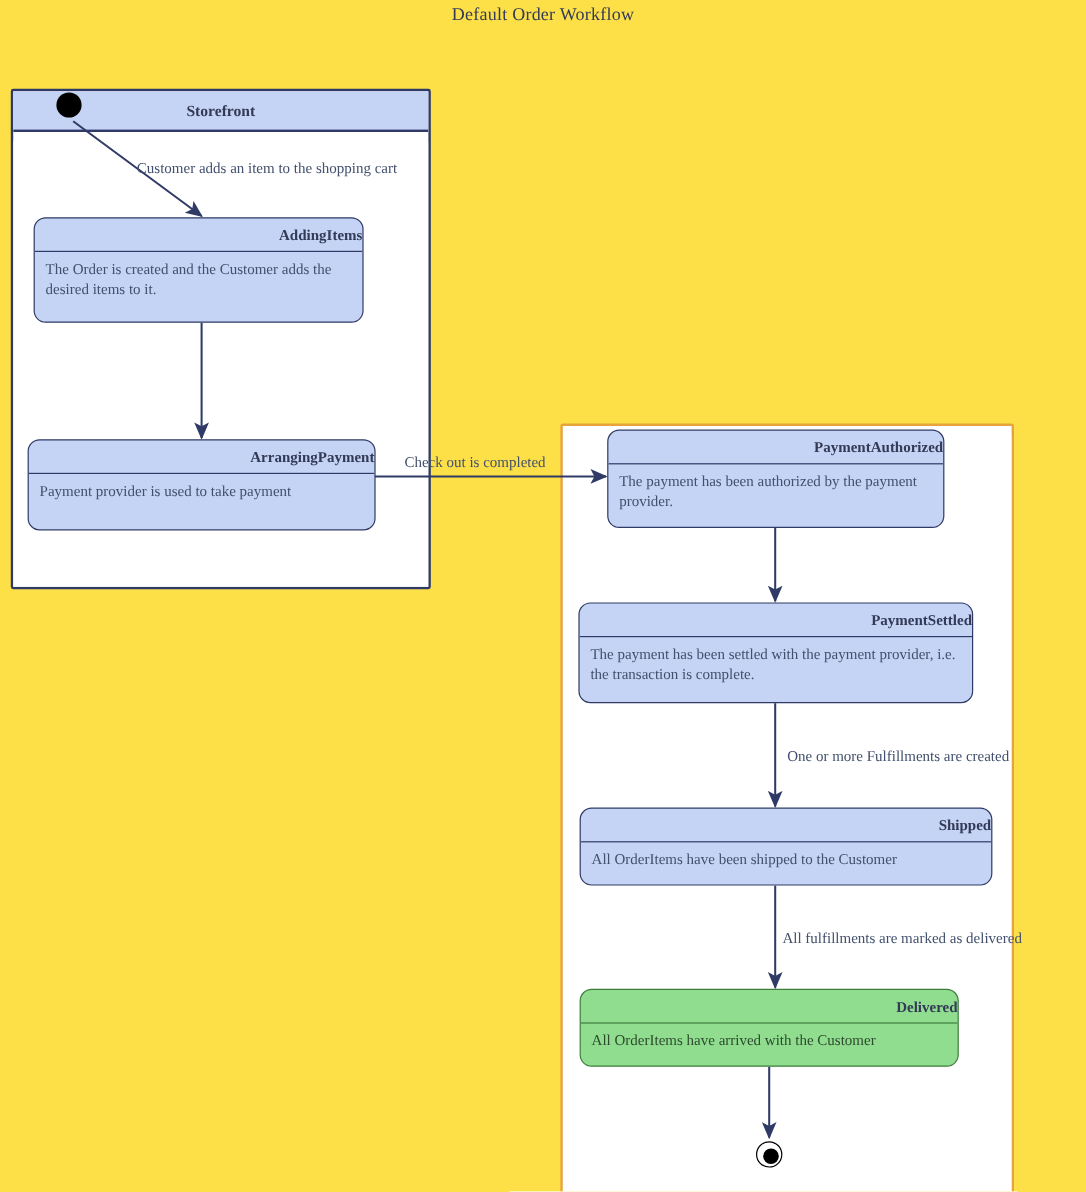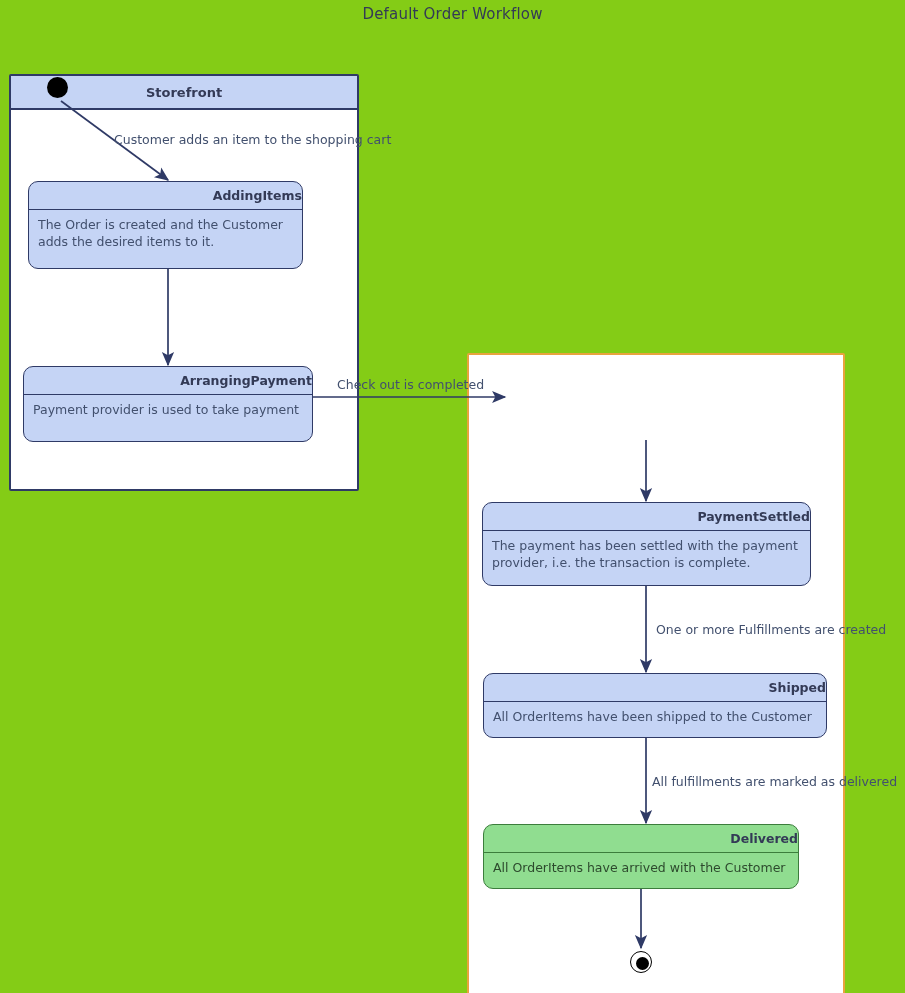--- a/index.html
+++ b/index.html
@@ -7,22 +7,23 @@
     padding: 0;
     background: #ffffff;
   }
   body {
     font-family: "DejaVu Sans", "Liberation Sans", sans-serif;
   }
   #canvas {
     position: relative;
     width: 905px;
     height: 993px;
-    background: #84cc16;
+    background: #fde047;
     overflow: hidden;
+    font-family: Liberation Serif, serif;
   }
   #diagram-svg {
     position: absolute;
     left: 0; top: 0;
     width: 905px;
     height: 993px;
   }
   .abs { position: absolute; }
 
   
@@ -184,20 +185,24 @@
   <div class="abs state state-blue" style="left:28px; top:181px; width:275px; height:88px;">
     <div class="state-title">AddingItems</div>
     <div class="state-desc">The Order is created and the Customer adds the desired items to it.</div>
   </div>
 
   <div class="abs state state-blue" style="left:23px; top:366px; width:290px; height:76px;">
     <div class="state-title">ArrangingPayment</div>
     <div class="state-desc">Payment provider is used to take payment</div>
   </div>
 
+  <div class="abs state state-blue" style="left:506px; top:358px; width:281px; height:82px;">
+    <div class="state-title">PaymentAuthorized</div>
+    <div class="state-desc">The payment has been authorized by the payment provider.</div>
+  </div>
 
   <div class="abs state state-blue" style="left:482px; top:502px; width:329px; height:84px;">
     <div class="state-title">PaymentSettled</div>
     <div class="state-desc">The payment has been settled with the payment provider, i.e. the transaction is complete.</div>
   </div>
 
   <div class="abs state state-blue" style="left:483px; top:673px; width:344px; height:65px;">
     <div class="state-title">Shipped</div>
     <div class="state-desc">All OrderItems have been shipped to the Customer</div>
   </div>

